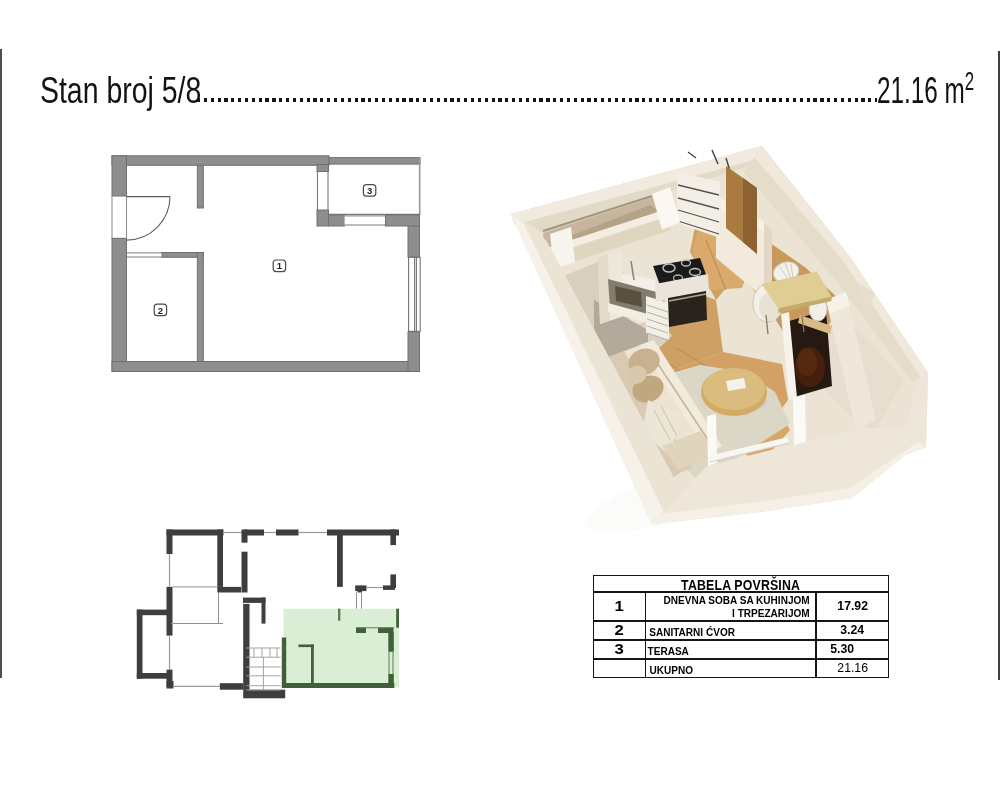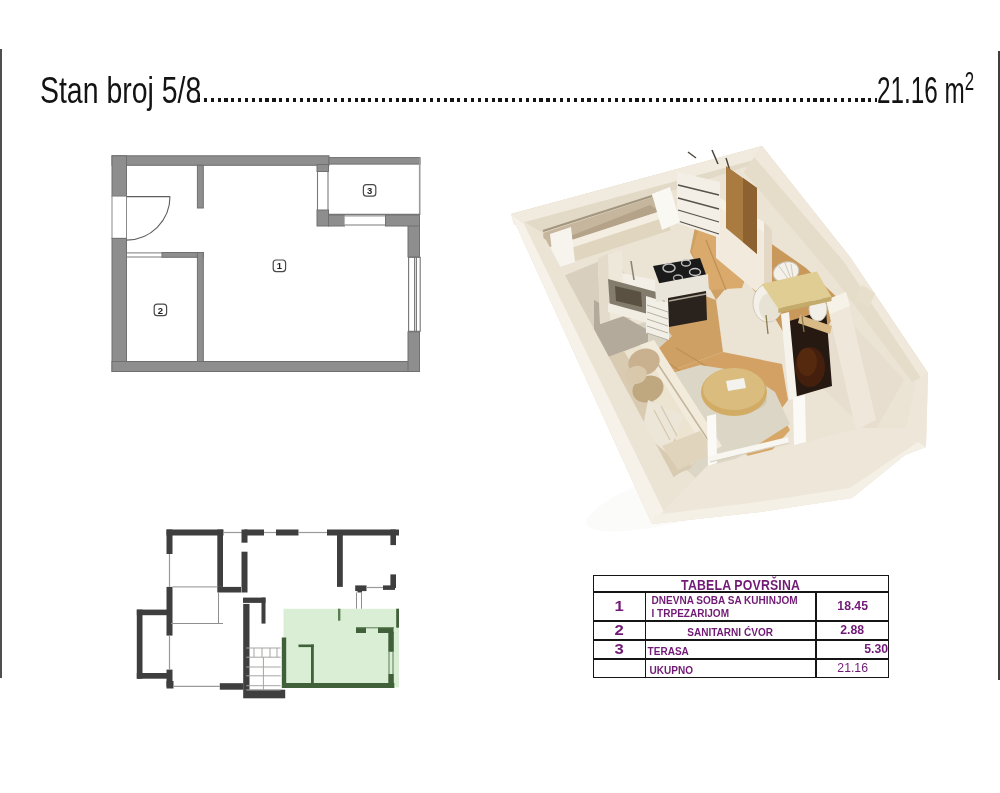--- a/index.html
+++ b/index.html
@@ -536,55 +536,55 @@
       </g>
 
 <g>
         <polygon points="708,456 788,437 789,443 709,462" fill="#f8f6f0"></polygon>
         <line x1="710" y1="462" x2="789" y2="443" stroke="#d8cfbf" stroke-width="1.2"></line>
       </g>
 </g>
 
 </svg>
 
-<div class="abs" style="left:592.5px;top:574.5px;width:294.5px;height:101.5px;border:1.6px solid #151515;color:#701a75;">
+<div class="abs" style="left:592.5px;top:574.5px;width:294.5px;height:101.5px;border:1.6px solid #151515;color:#000000;">
 
   <div class="abs" style="left:0;top:0;width:100%;height:15.8px;text-align:center;">
     <span style="display:inline-block;font-weight:bold;font-size:14px;line-height:16.5px;letter-spacing:0.2px;transform:scaleX(0.88);transform-origin:center;">TABELA POVRŠINA</span>
   </div>
 
   <div class="abs" style="left:0;top:15.8px;width:100%;height:1.5px;background:#151515;"></div>
   <div class="abs" style="left:0;top:44.9px;width:100%;height:1.5px;background:#151515;"></div>
   <div class="abs" style="left:0;top:63.8px;width:100%;height:1.5px;background:#151515;"></div>
   <div class="abs" style="left:0;top:82.7px;width:100%;height:1.5px;background:#151515;"></div>
   <div class="abs" style="left:51px;top:15.8px;width:1.5px;bottom:0;background:#151515;"></div>
   <div class="abs" style="left:221.5px;top:15.8px;width:1.5px;bottom:0;background:#151515;"></div>
 
   <div class="abs" style="left:0;top:17.3px;width:51px;height:27.6px;text-align:center;font-weight:bold;font-size:14.5px;line-height:27.6px;"><span style="display:inline-block;transform:scaleX(1.15);">1</span></div>
 
-  <div class="abs" style="left:52.5px;top:17.3px;width:169px;height:27.6px;text-align:left;">
+  <div class="abs" style="left:52.5px;top:17.3px;width:169px;height:27.6px;text-align:right;">
     <span style="display:inline-block;font-weight:bold;font-size:10.8px;line-height:13px;padding-top:1.2px;transform:scaleX(0.93);transform-origin:center;">DNEVNA SOBA SA KUHINJOM<br>I TRPEZARIJOM</span>
   </div>
 
-  <div class="abs" style="left:223px;top:17.3px;right:0;height:27.6px;text-align:center;font-weight:bold;font-size:12.5px;line-height:27.6px;"><span style="display:inline-block;transform:scaleX(0.98);">18.45</span></div>
+  <div class="abs" style="left:223px;top:17.3px;right:0;height:27.6px;text-align:center;font-weight:bold;font-size:12.5px;line-height:27.6px;"><span style="display:inline-block;transform:scaleX(0.98);">17.92</span></div>
 
   <div class="abs" style="left:0;top:46.4px;width:51px;height:17.4px;text-align:center;font-weight:bold;font-size:14.5px;line-height:17.4px;"><span style="display:inline-block;transform:scaleX(1.15);">2</span></div>
 
-  <div class="abs" style="left:52.5px;top:46.4px;width:169px;height:17.4px;text-align:center;">
+  <div class="abs" style="left:52.5px;top:46.4px;width:169px;height:17.4px;text-align:left;">
     <span style="display:inline-block;font-weight:bold;font-size:10.8px;line-height:17.4px;transform:scaleX(0.93);transform-origin:center;">SANITARNI ĆVOR</span>
   </div>
 
-  <div class="abs" style="left:223px;top:46.4px;right:0;height:17.4px;text-align:center;font-weight:bold;font-size:12.5px;line-height:17.4px;"><span style="display:inline-block;transform:scaleX(0.98);">2.88</span></div>
+  <div class="abs" style="left:223px;top:46.4px;right:0;height:17.4px;text-align:center;font-weight:bold;font-size:12.5px;line-height:17.4px;"><span style="display:inline-block;transform:scaleX(0.98);">3.24</span></div>
 
   <div class="abs" style="left:0;top:65.3px;width:51px;height:17.4px;text-align:center;font-weight:bold;font-size:14.5px;line-height:17.4px;"><span style="display:inline-block;transform:scaleX(1.15);">3</span></div>
 
   <div class="abs" style="left:52.5px;top:65.3px;width:169px;height:17.4px;">
     <span style="display:inline-block;font-weight:bold;font-size:10.8px;line-height:17.4px;transform:scaleX(0.93);transform-origin:center;">TERASA</span>
   </div>
 
-  <div class="abs" style="left:211px;top:65.3px;right:0;height:17.4px;text-align:right;font-weight:bold;font-size:12.5px;line-height:17.4px;"><span style="display:inline-block;transform:scaleX(0.98);">5.30</span></div>
+  <div class="abs" style="left:236px;top:65.3px;right:0;height:17.4px;text-align:left;font-weight:bold;font-size:12.5px;line-height:17.4px;"><span style="display:inline-block;transform:scaleX(0.98);">5.30</span></div>
 
   <div class="abs" style="left:52.5px;top:84.2px;width:169px;height:17.3px;text-align:left;">
     <span style="display:inline-block;font-weight:bold;font-size:10.8px;line-height:17.3px;padding-right:3px;transform:scaleX(0.93);transform-origin:right center;">UKUPNO</span>
   </div>
 
   <div class="abs" style="left:223px;top:84.2px;right:0;height:17.3px;text-align:center;font-weight:normal;font-size:12.5px;line-height:17.3px;"><span style="display:inline-block;transform:scaleX(0.98);">21.16</span></div>
 </div>
 
 </body></html>

